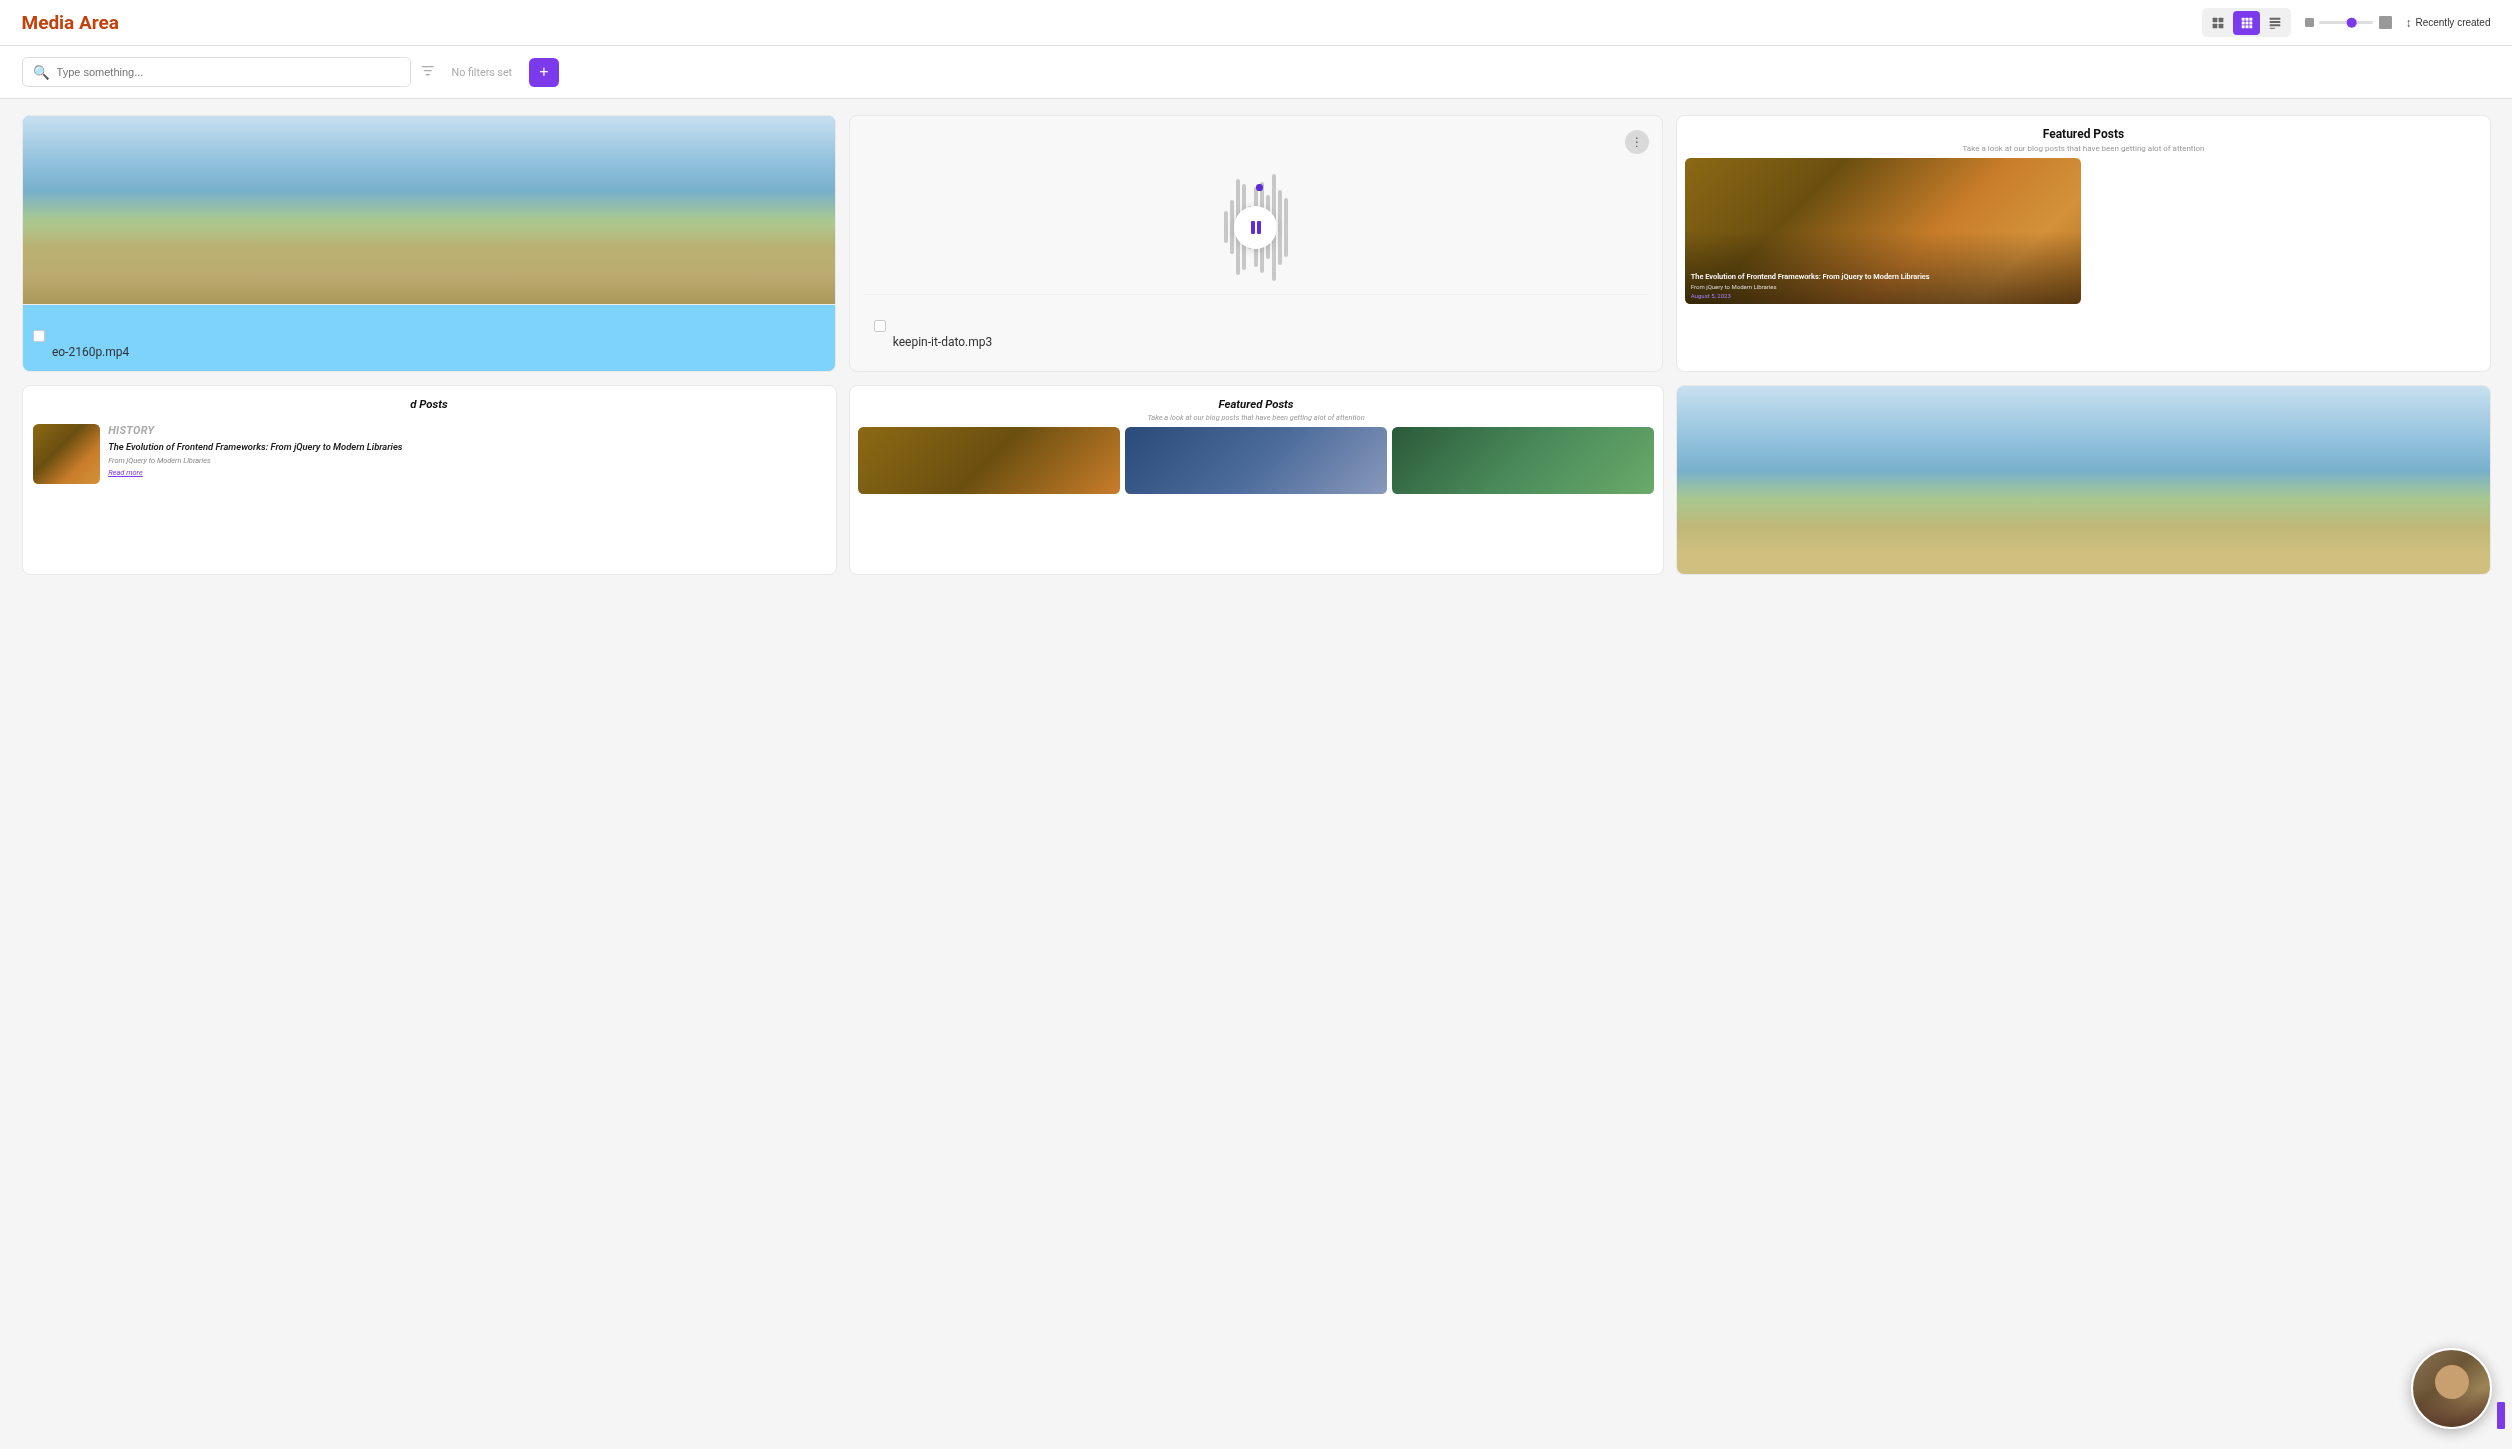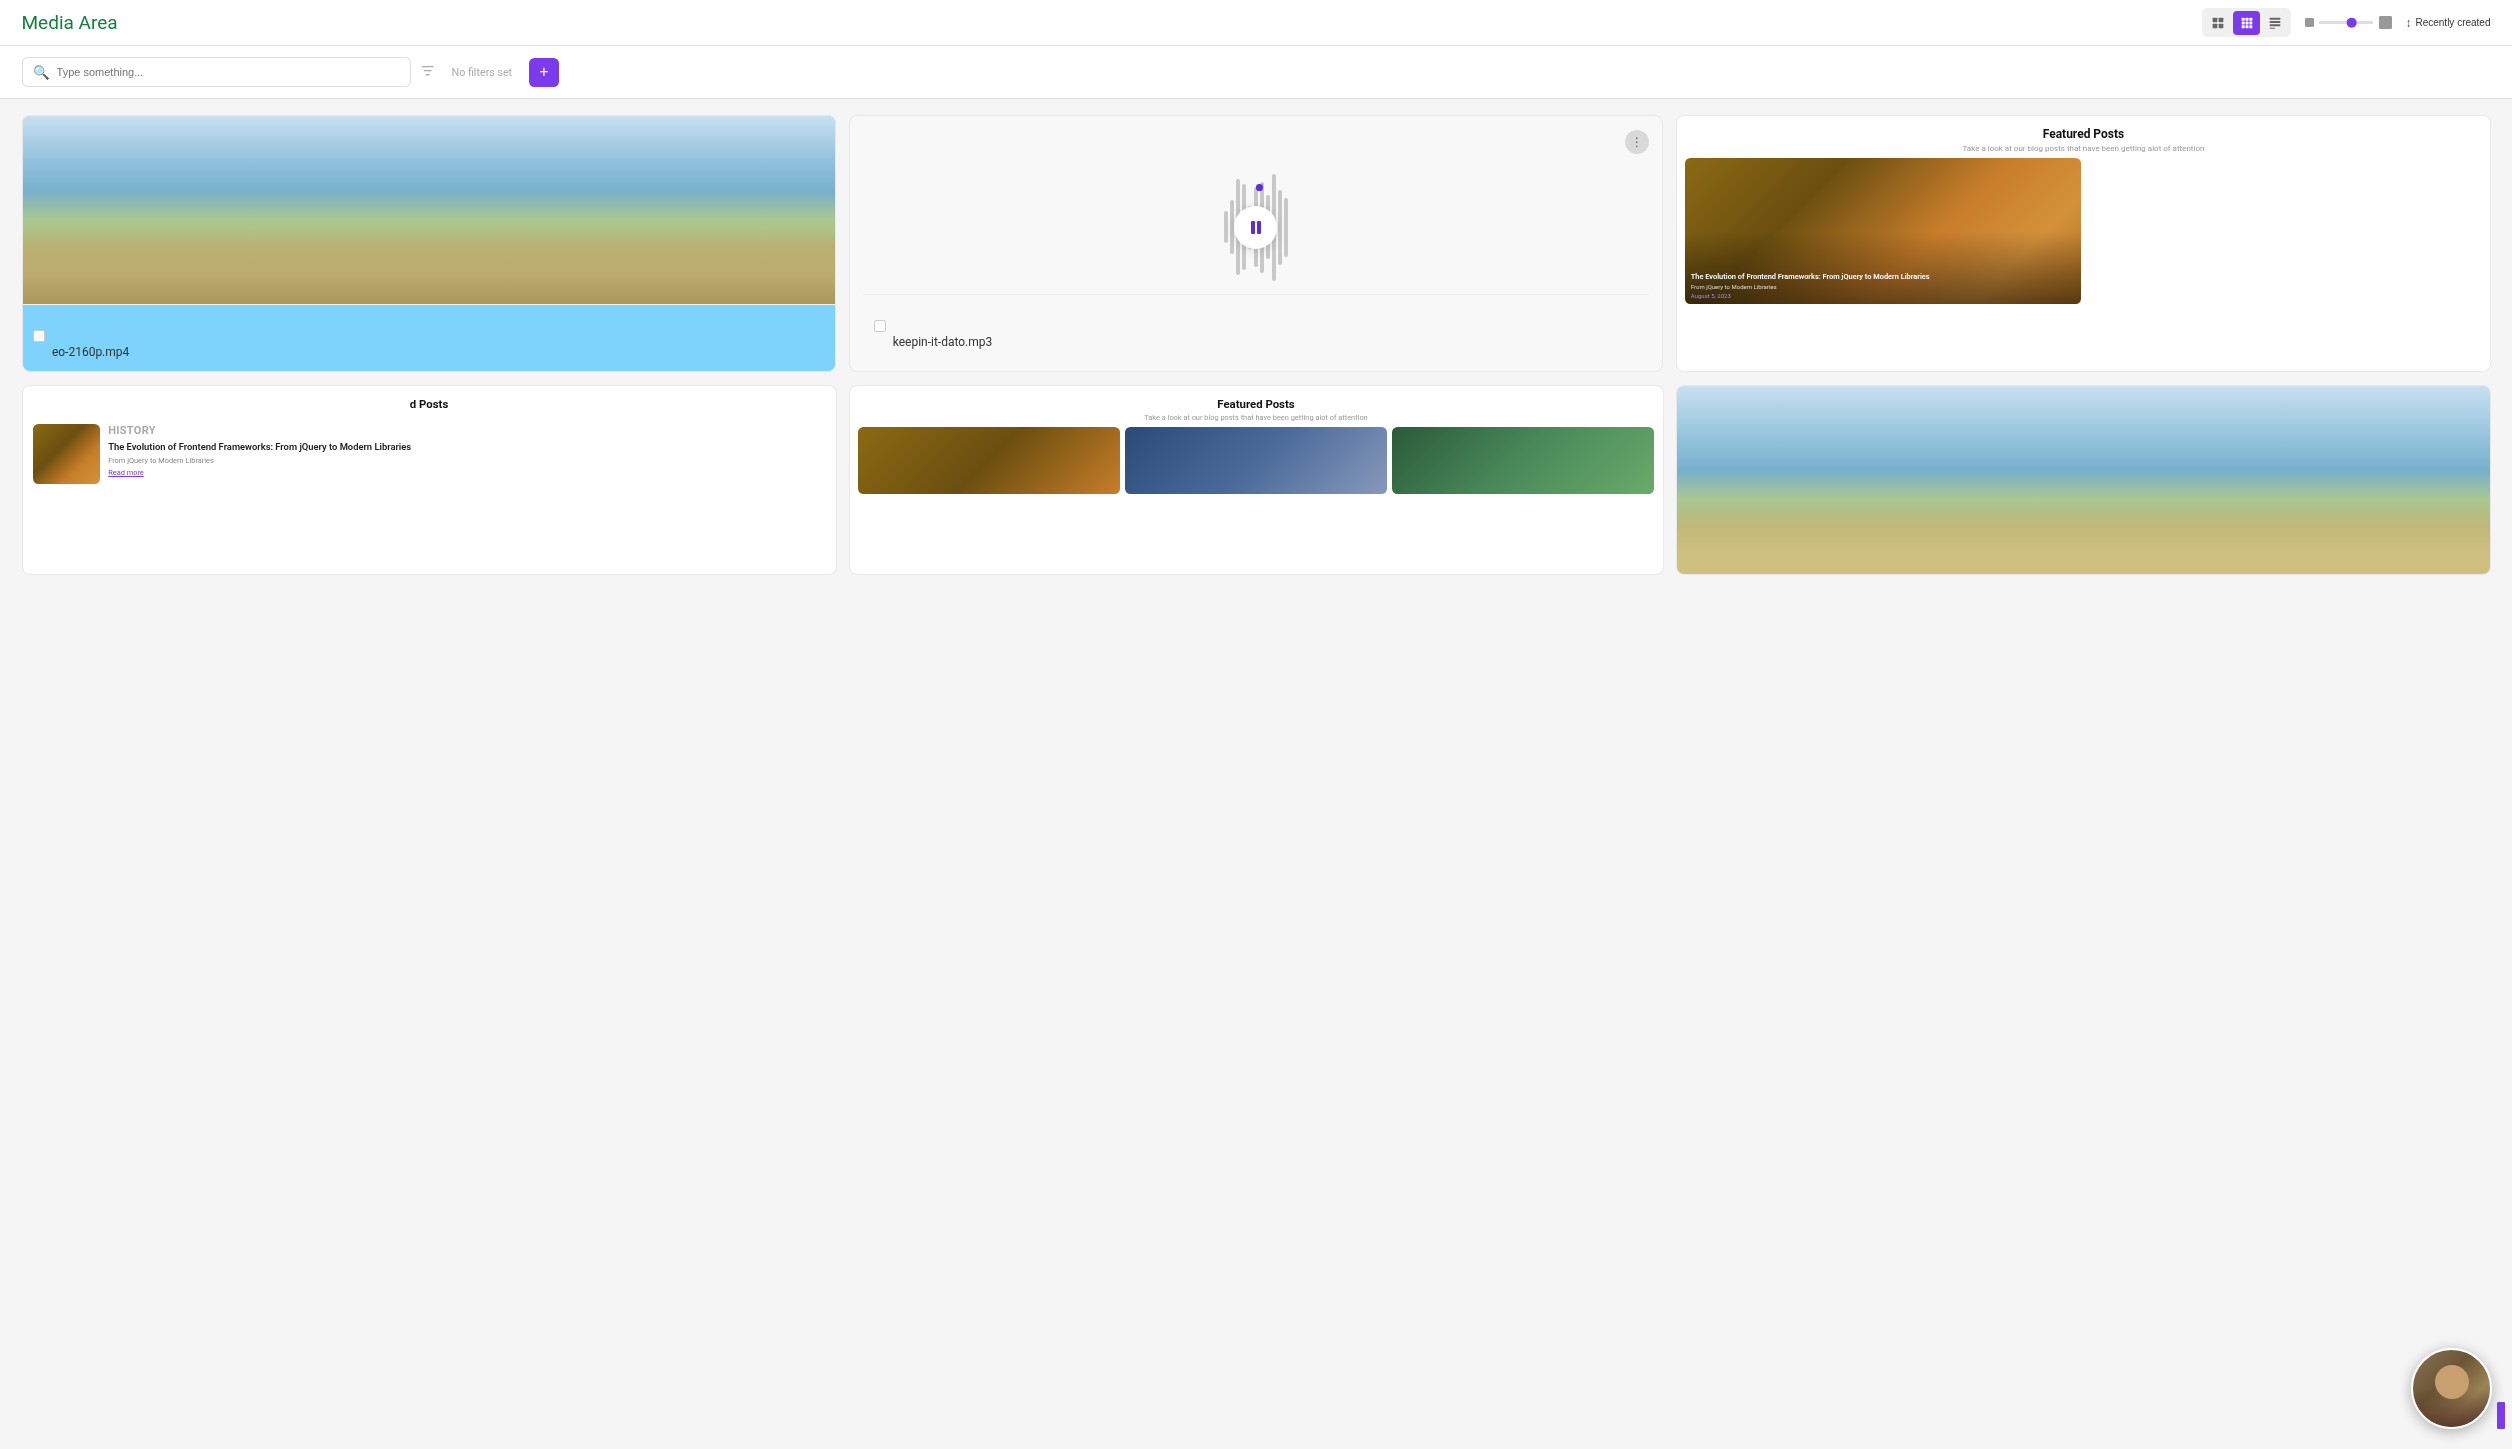--- a/index.html
+++ b/index.html
@@ -16,22 +16,22 @@
       justify-content: space-between;
       padding: 8px 21.5px;
       background: #fff;
       border-bottom: 0.7px solid #e0e0e0;
       position: sticky;
       top: 0;
       z-index: 100;
     }
     .header-title {
       font-size: 19px;
-      font-weight: 400;
-      color: #15803d;
+      font-weight: 700;
+      color: #c2410c;
     }
     .header-right {
       display: flex;
       align-items: center;
       gap: 8px;
     }
     .view-toggle {
       display: flex;
       align-items: center;
       gap: 1.3px;
@@ -382,20 +382,21 @@
       font-weight: 400;
       margin-top: 32px;
     }
 
     
     .bottom-grid {
       display: grid;
       grid-template-columns: repeat(3, 1fr);
       gap: 12px;
       margin-top: 13.4px;
+      font-style: italic;
     }
 
     
     .bottom-featured {
       background: #fff;
       border-radius: 8px;
       border: 0.7px solid #e8e8e8;
       overflow: hidden;
     }
     .bottom-featured-header {

